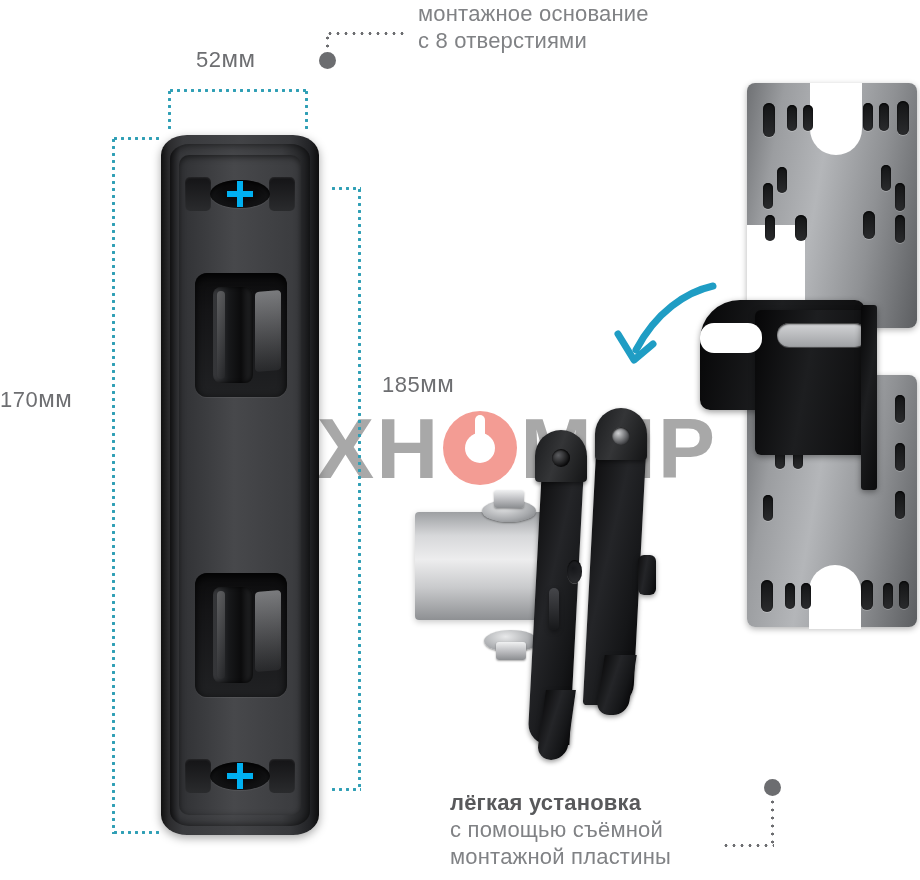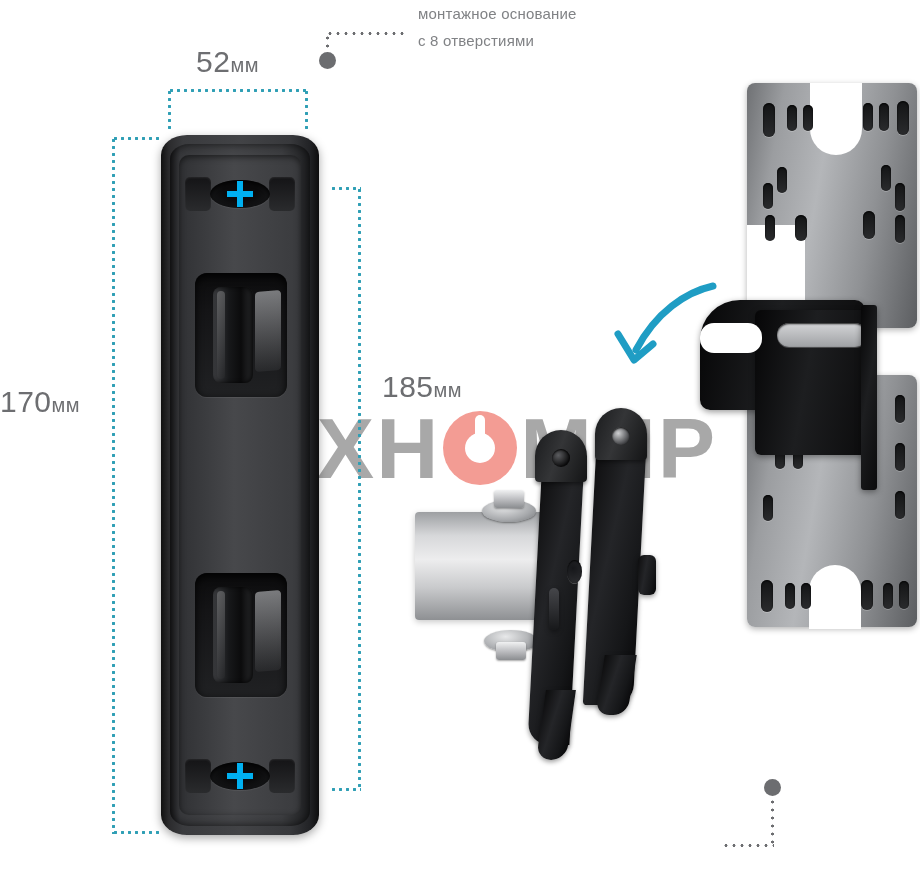--- a/index.html
+++ b/index.html
@@ -14,31 +14,31 @@
     overflow:hidden;
   }
 
   
   .callout{position:absolute;}
   .callout .c-title{
     font-size:22px;font-weight:bold;color:#58595b;
     letter-spacing:.2px;line-height:26px;white-space:nowrap;
   }
   .callout .c-line{
-    font-size:15px;font-weight:normal;color:#808285;
+    font-size:22px;font-weight:normal;color:#808285;
     letter-spacing:.2px;line-height:27px;white-space:nowrap;
   }
 
   
   .dim-label{
     position:absolute;color:#6d6e71;white-space:nowrap;
     font-weight:normal;
   }
-  .dim-label .num{font-size:30px;letter-spacing:.5px;}
-  .dim-label .unit{font-size:20px;letter-spacing:.5px;}
+  .dim-label .num{font-size:22px;letter-spacing:.5px;}
+  .dim-label .unit{font-size:24px;letter-spacing:.5px;}
 
   
   .dot-v{
     position:absolute;width:3px;
     background-image:radial-gradient(circle,#2f9fb5 1.4px,rgba(0,0,0,0) 1.6px);
     background-size:3px 7px;background-repeat:repeat-y;
   }
   .dot-h{
     position:absolute;height:3px;
     background-image:radial-gradient(circle,#2f9fb5 1.4px,rgba(0,0,0,0) 1.6px);
@@ -387,14 +387,19 @@
 
   <div class="callout" style="left:418px;top:0px;">
     <div class="c-line">монтажное основание</div>
     <div class="c-line">с 8 отверстиями</div>
   </div>
 
   <div class="leader-dot" style="left:764px;top:779px;"></div>
   <div class="gdot-v" style="left:771px;top:798px;height:48px;"></div>
   <div class="gdot-h" style="left:722px;top:844px;width:52px;"></div>
 
+  <div class="callout" style="left:450px;top:790px;">
+    <div class="c-title">лёгкая установка</div>
+    <div class="c-line">с помощью съёмной</div>
+    <div class="c-line">монтажной пластины</div>
+  </div>
 
 </div>
 
 </body></html>

